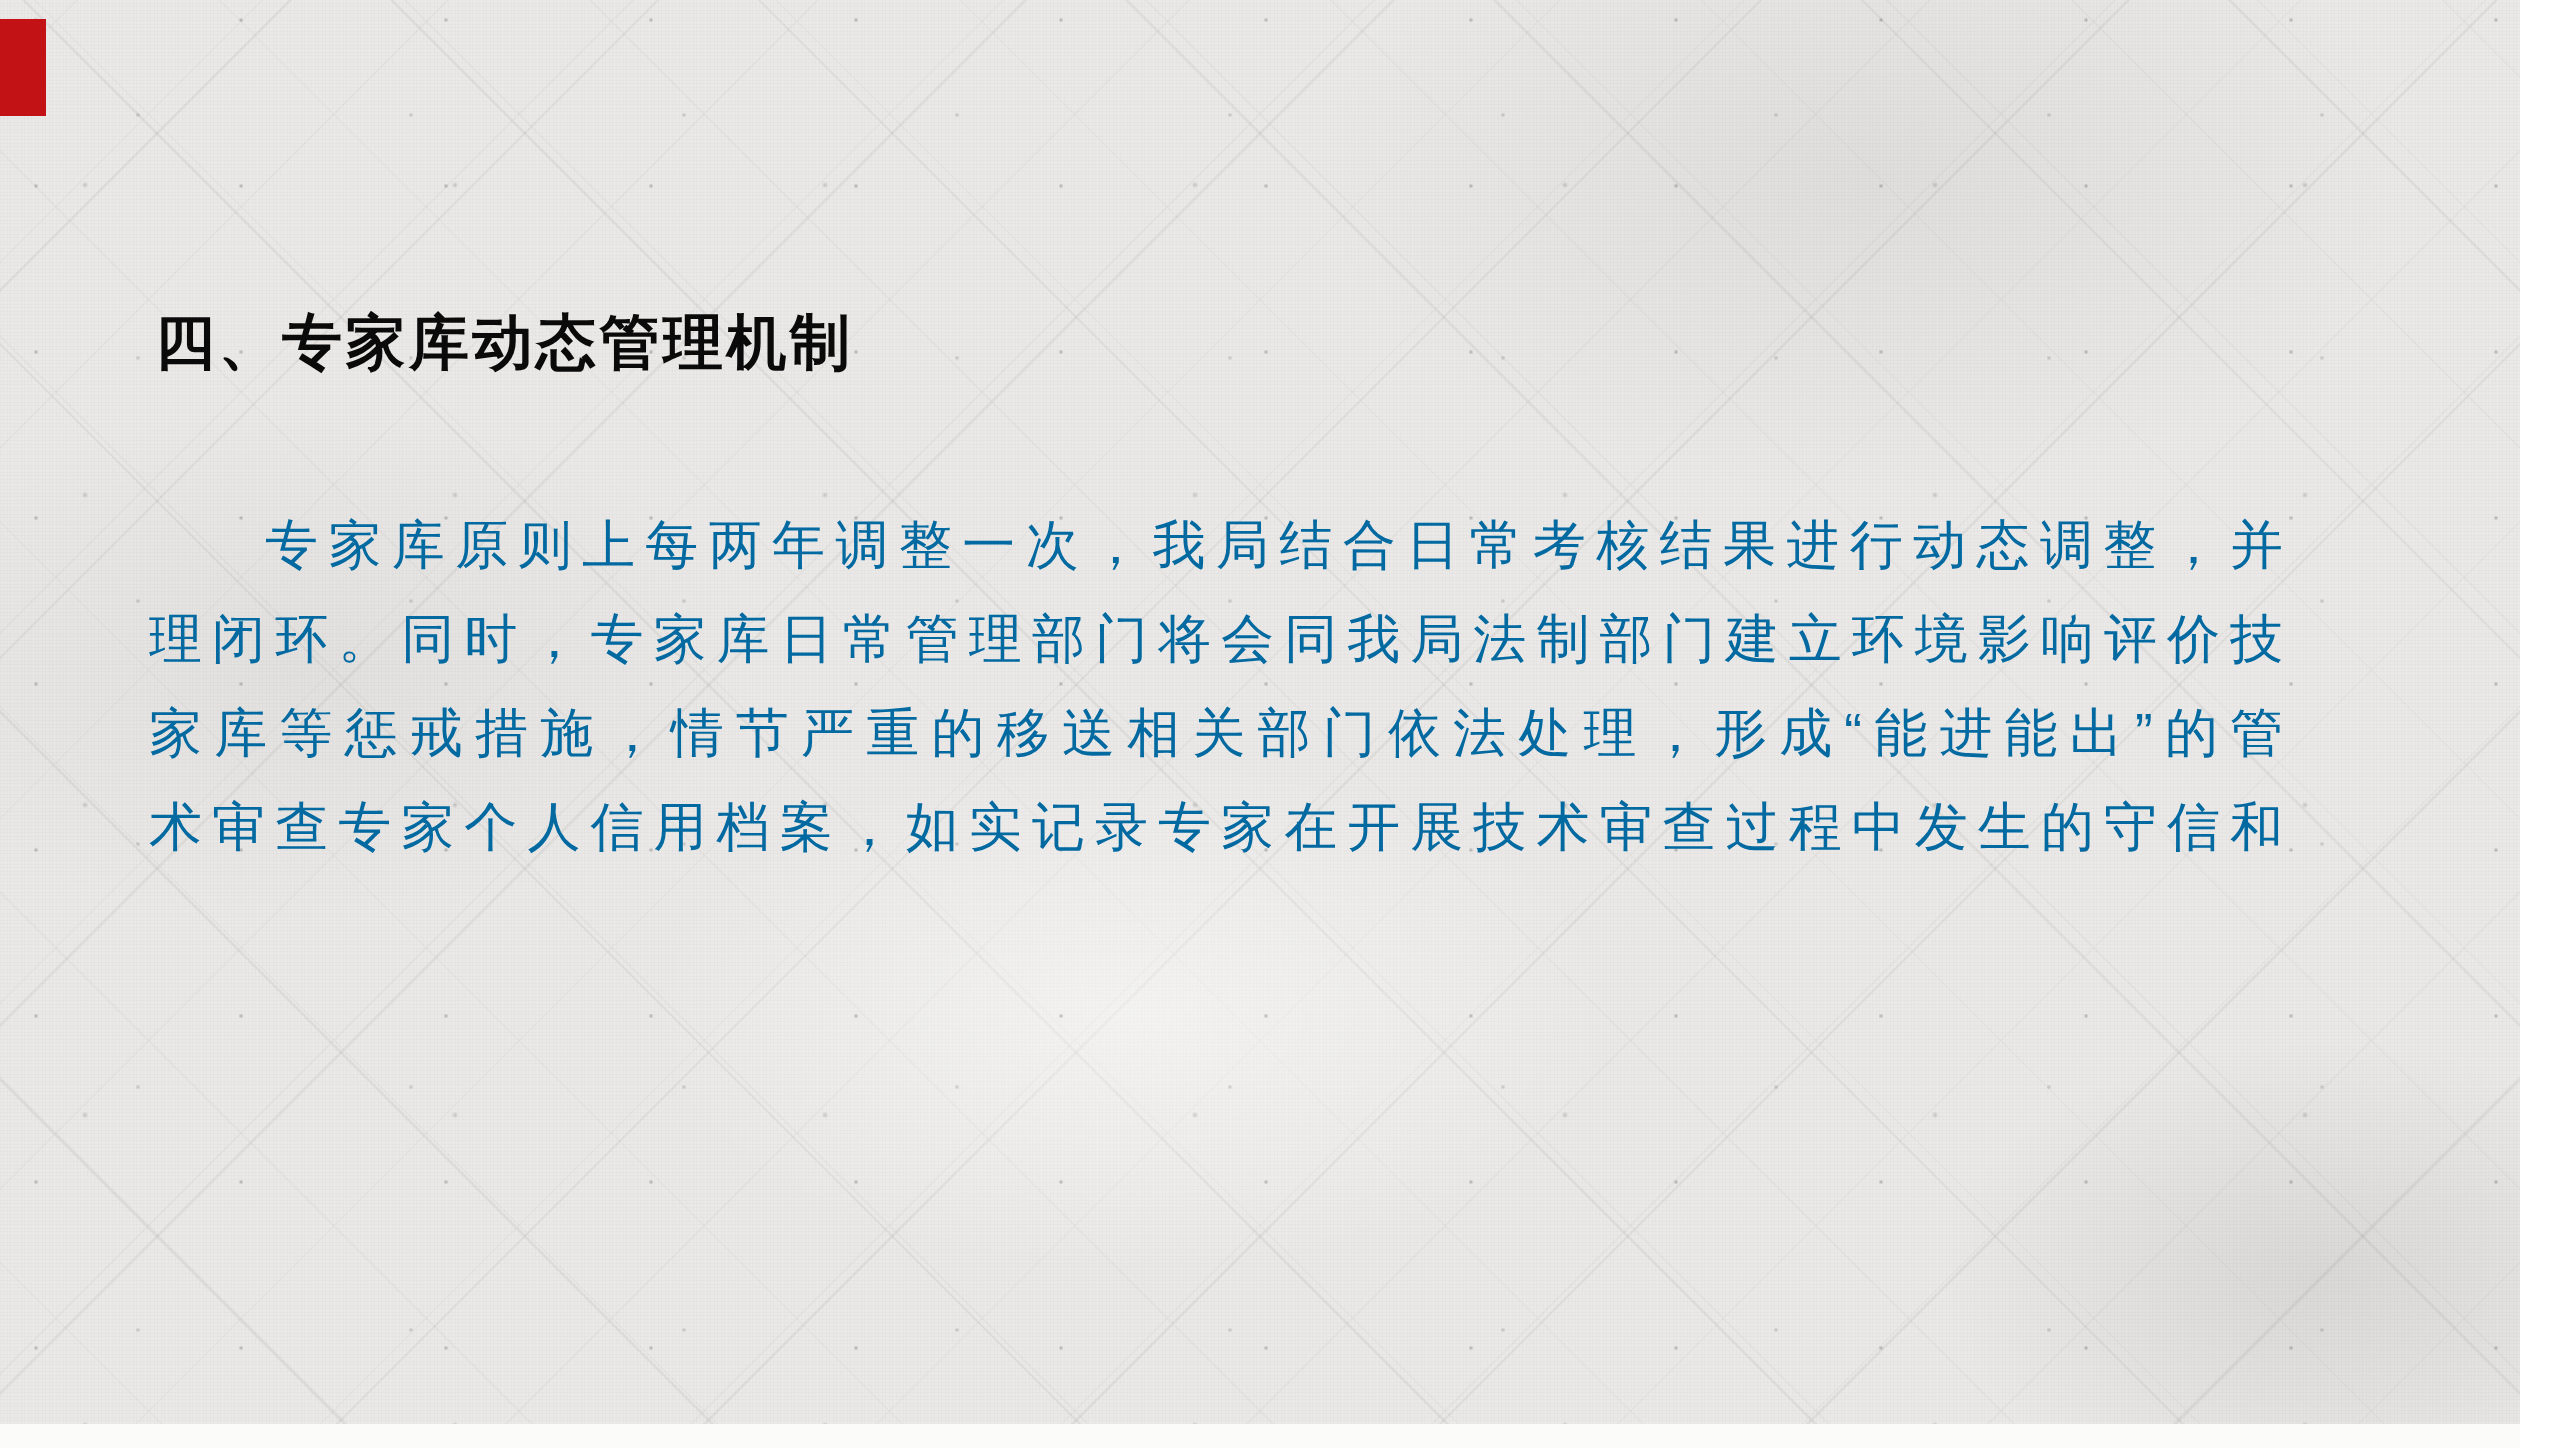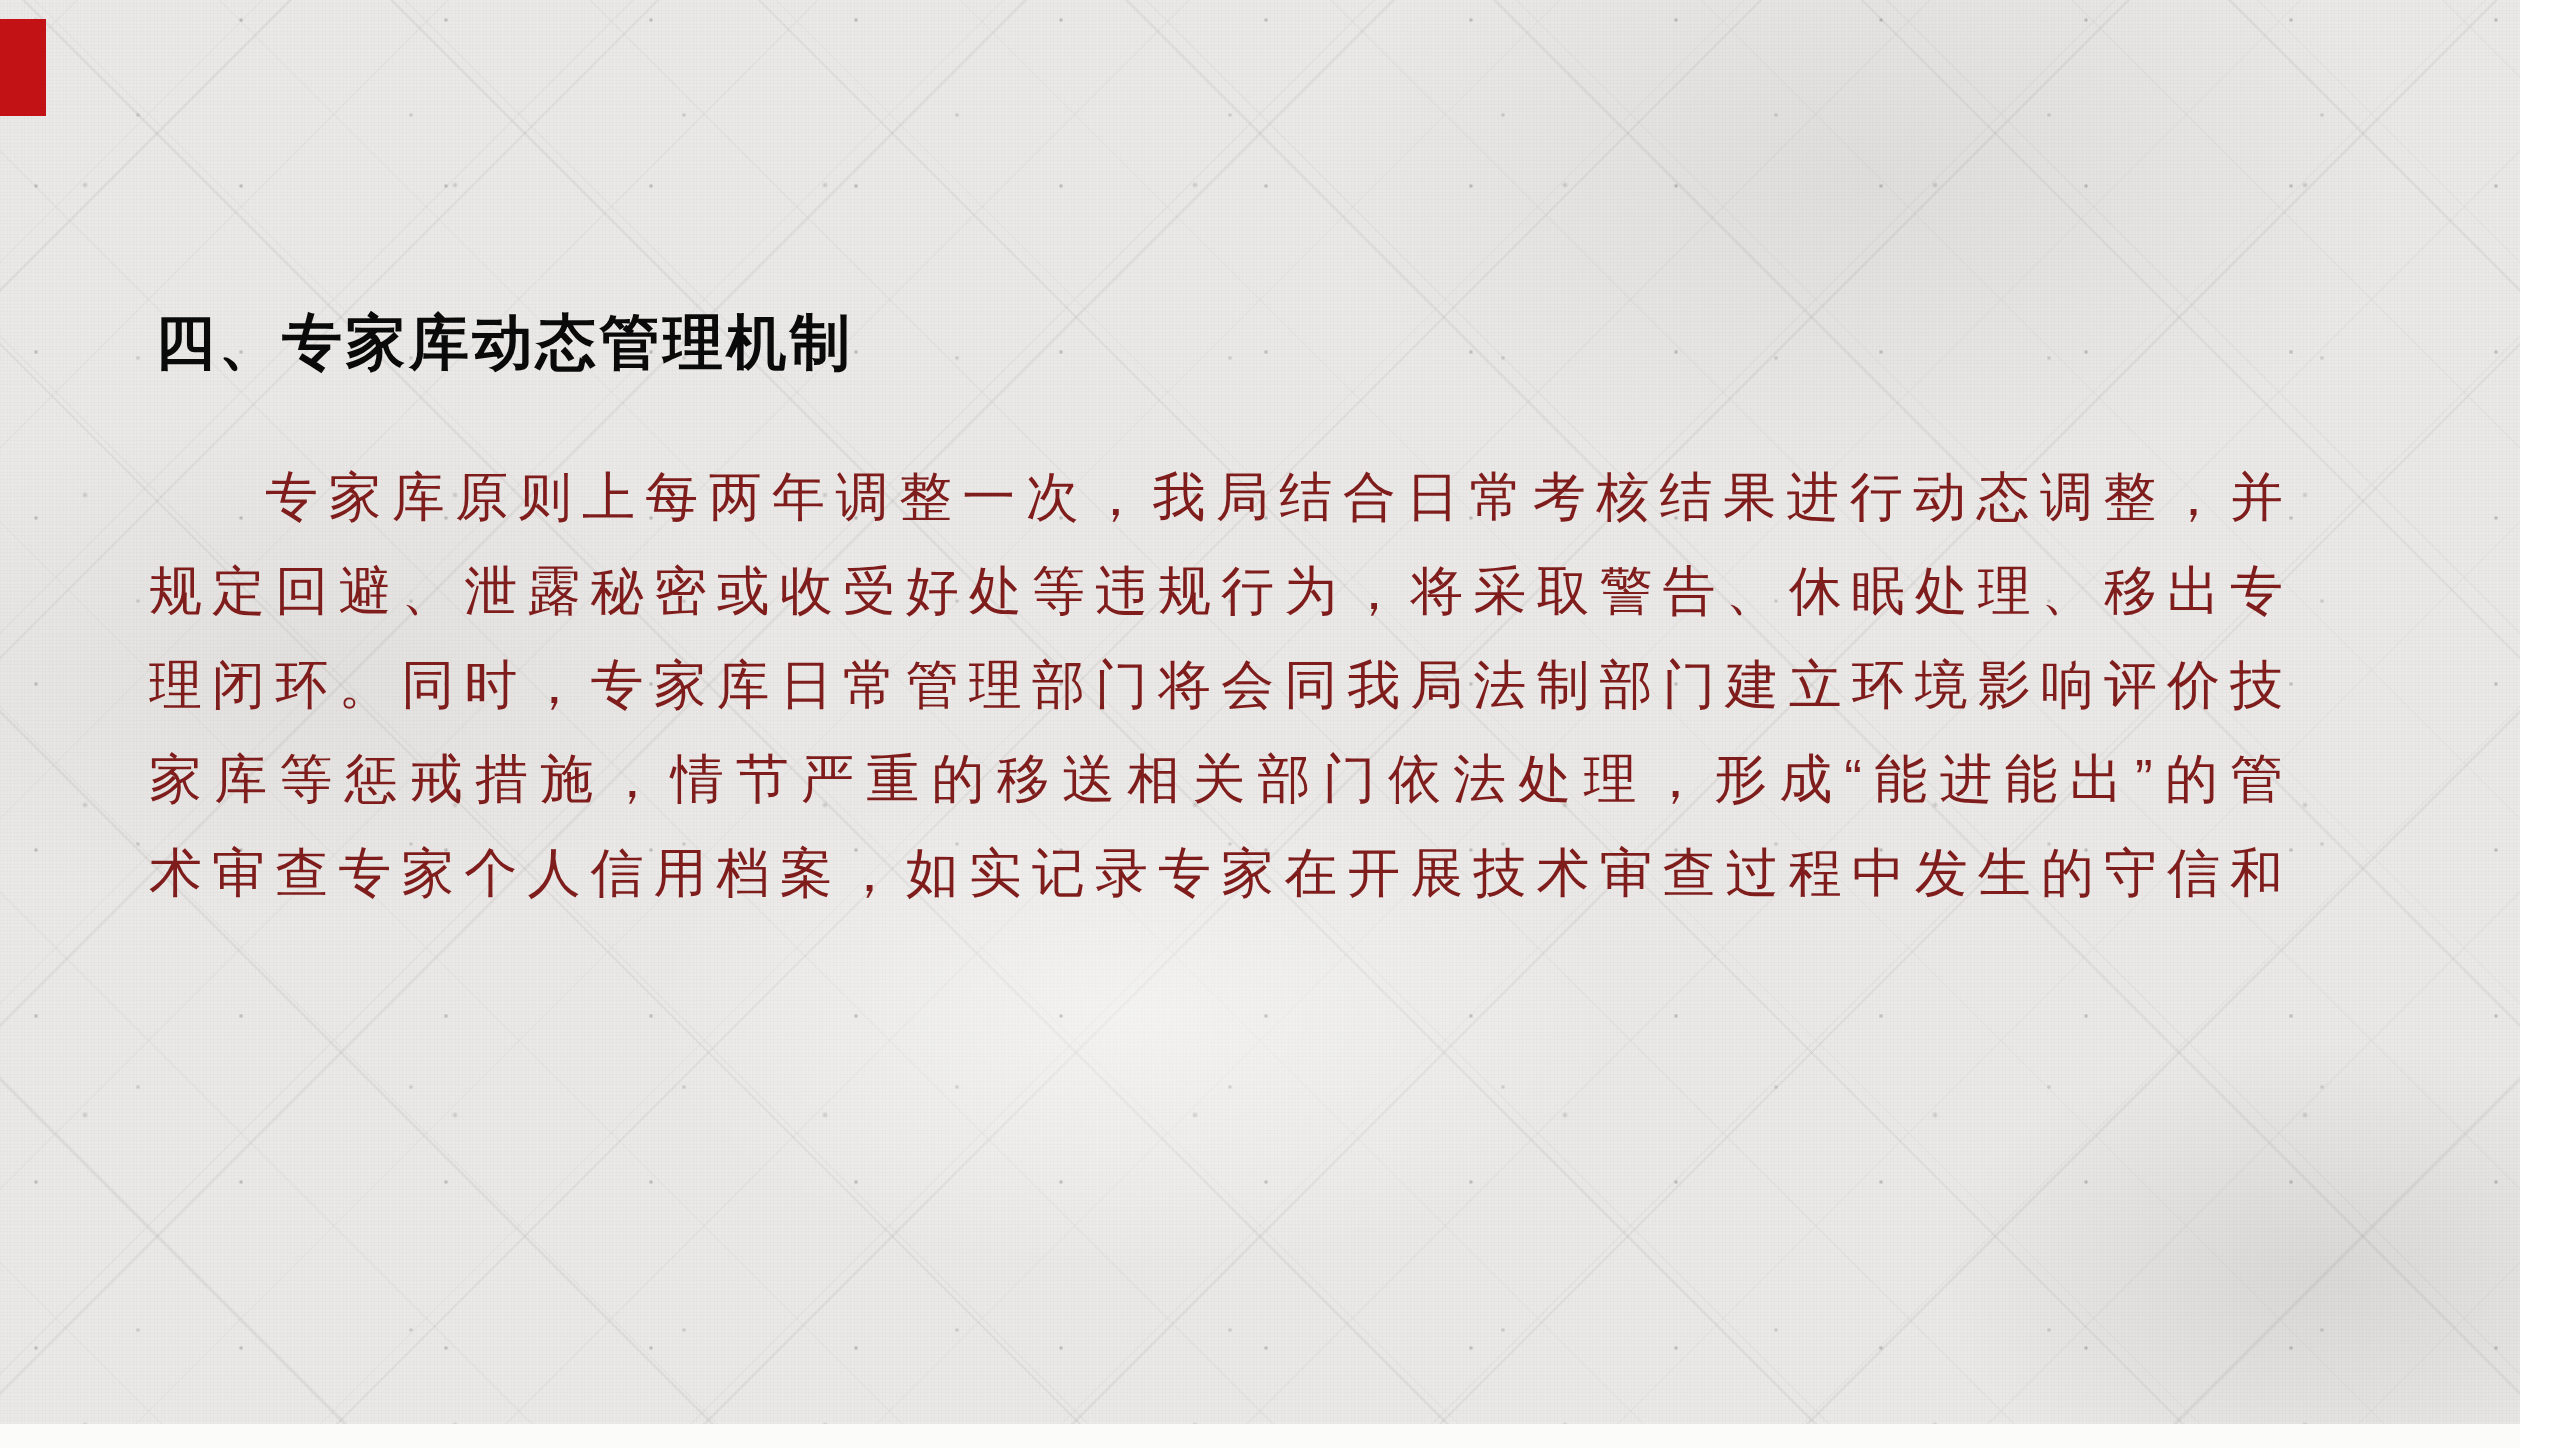--- a/index.html
+++ b/index.html
@@ -57,23 +57,23 @@
     font-size: 60px;
     line-height: 1.12;
     font-weight: 700;
     letter-spacing: 3.5px;
     color: #0a0a0a;
     white-space: nowrap;
   }
   .body {
     position: absolute;
     left: 149px;
-    top: 450px;
+    top: 498px;
     width: 2135px;
-    color: #7f1d1d;
+    color: #0369a1;
   }
   .body-line {
     font-size: 53px;
     height: 94px;
     line-height: 94px;
     letter-spacing: 0.9px;
     text-align: justify;
     text-align-last: justify;
     white-space: nowrap;
   }
@@ -95,20 +95,19 @@
 </style>
 </head>
 <body>
 
 <div class="slide">
   <div class="texture"></div>
   <div class="accent"></div>
   <h1 class="title">四、专家库动态管理机制</h1>
   <div class="body">
     <div class="body-line indent">专家库原则上每两年调整一次，我局结合日常考核结果进行动态调整，并</div>
-    <div class="body-line">规定回避、泄露秘密或收受好处等违规行为，将采取警告、休眠处理、移出专</div>
     <div class="body-line">理闭环。同时，专家库日常管理部门将会同我局法制部门建立环境影响评价技</div>
     <div class="body-line">家库等惩戒措施，情节严重的移送相关部门依法处理，形成“能进能出”的管</div>
     <div class="body-line">术审查专家个人信用档案，如实记录专家在开展技术审查过程中发生的守信和</div>
   </div>
   <div class="bottom-strip"></div>
 </div>
 
 
 </body></html>

